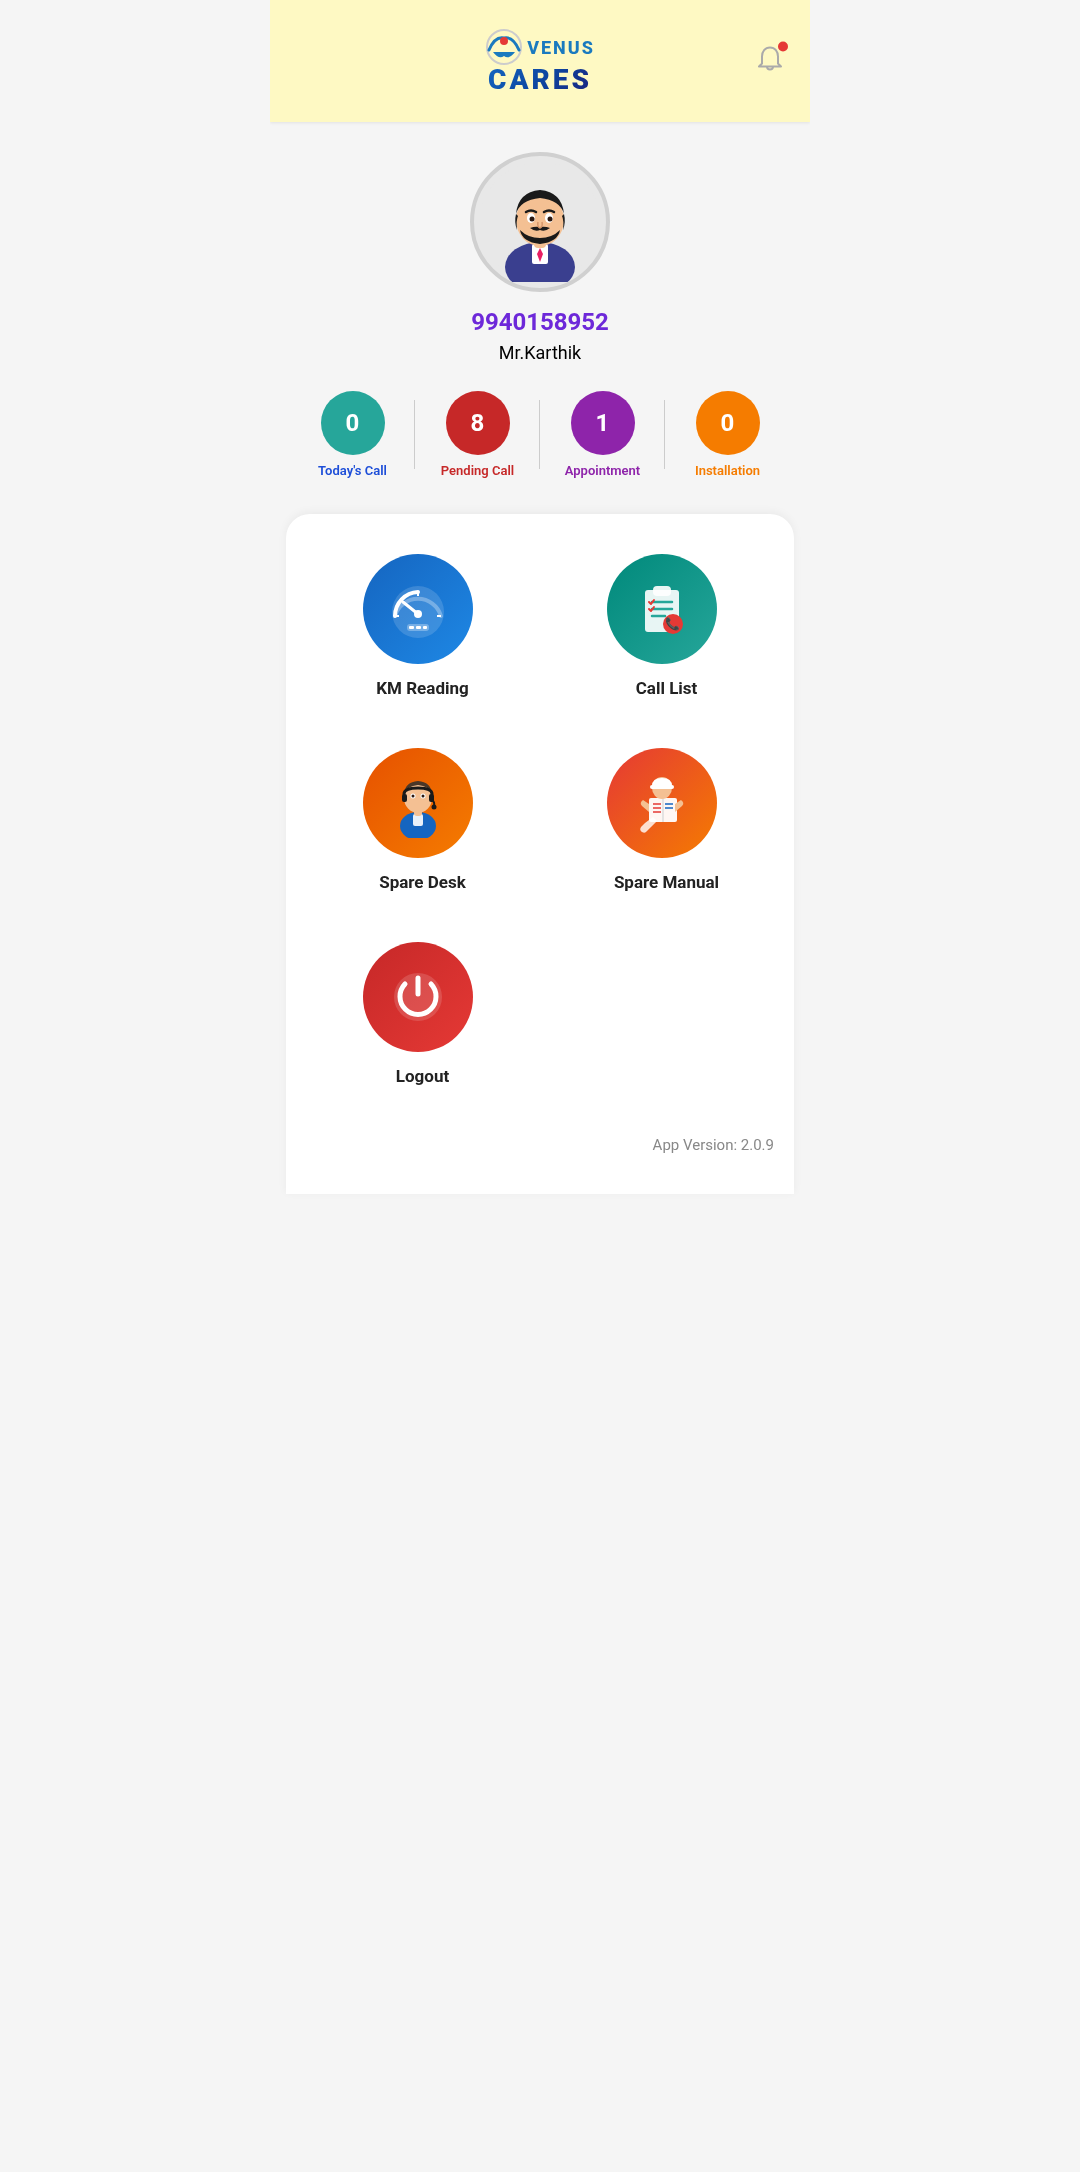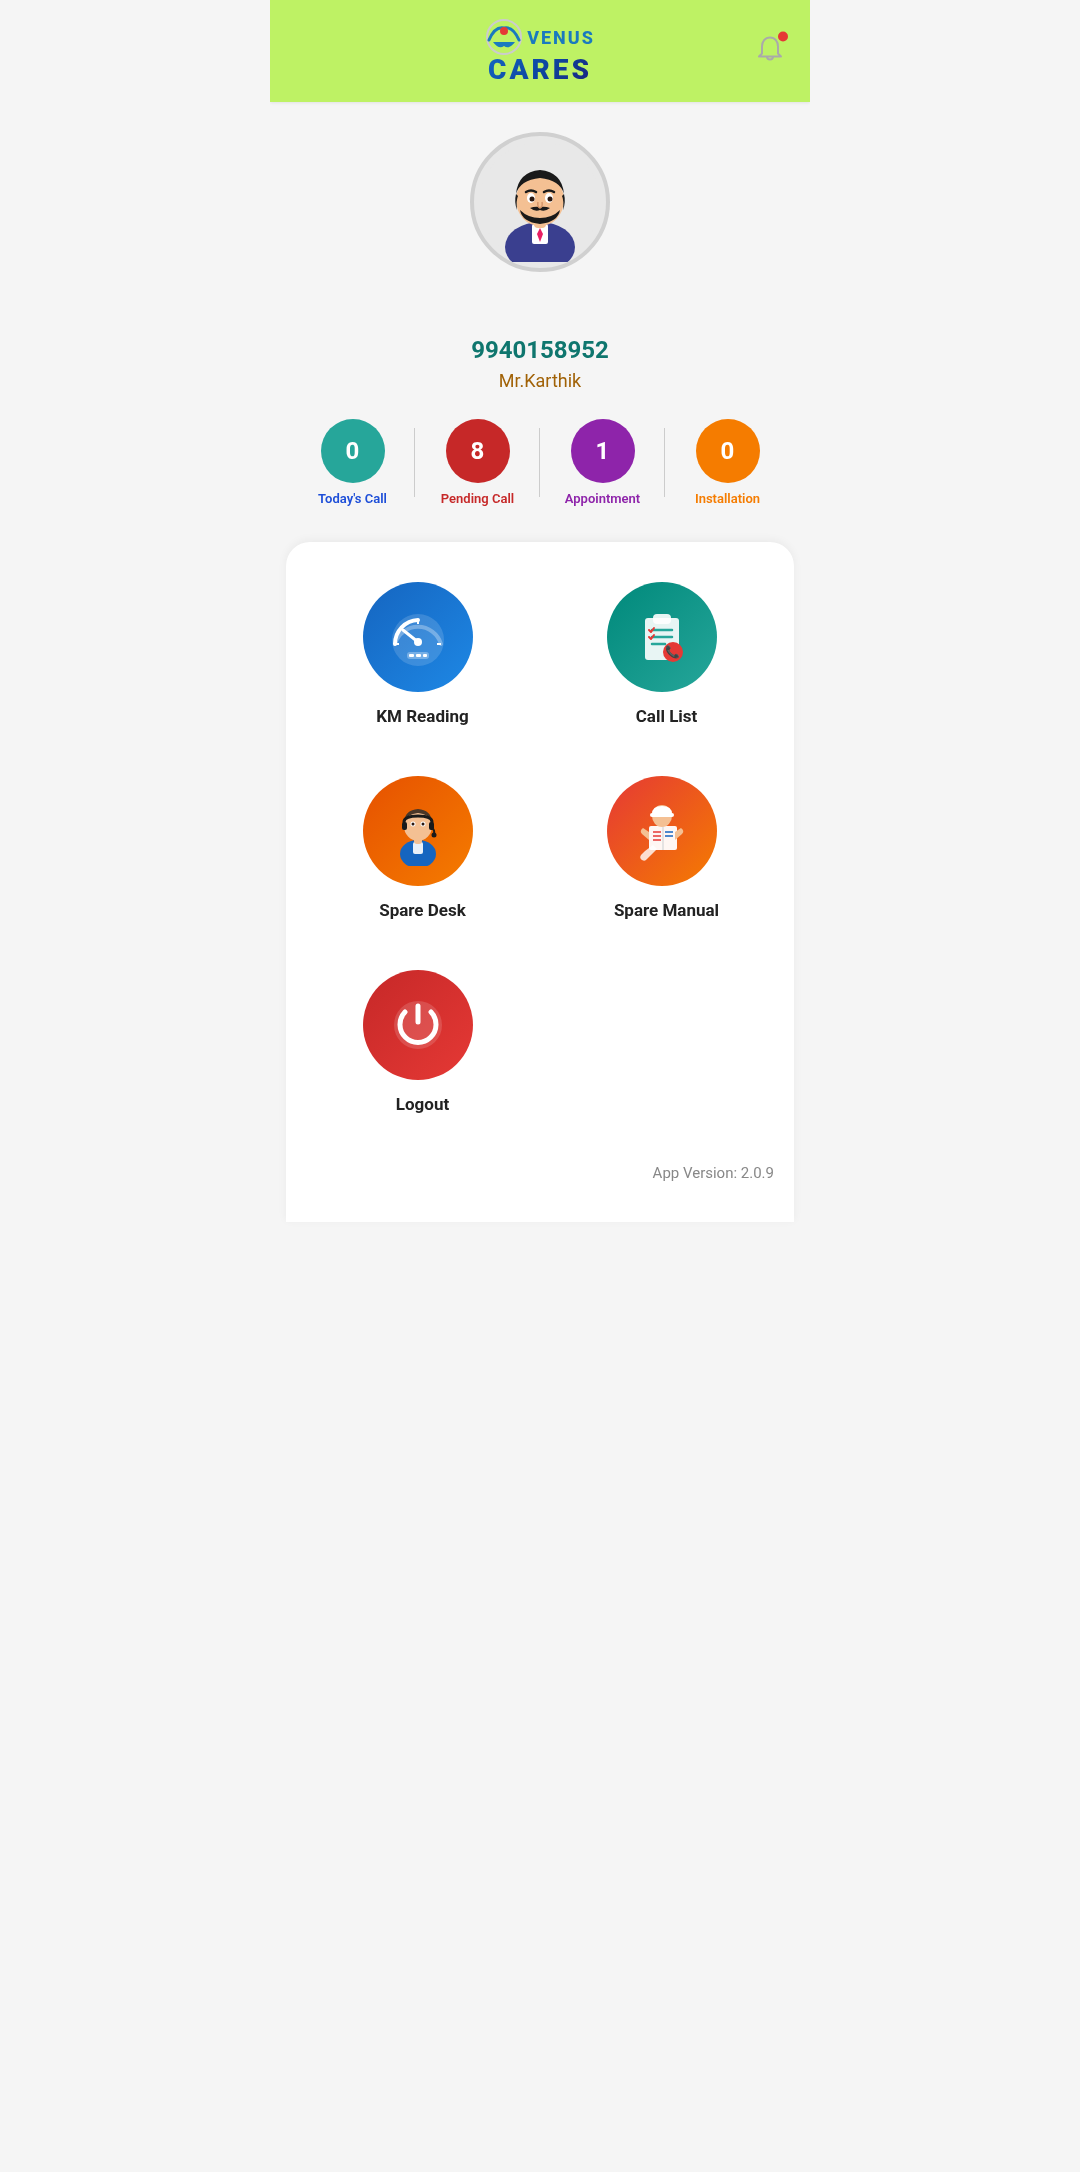--- a/index.html
+++ b/index.html
@@ -8,22 +8,22 @@
     body {
       font-family: -apple-system, BlinkMacSystemFont, 'Segoe UI', Roboto, sans-serif;
       background: #f5f5f5;
       min-height: 100vh;
       max-width: 540px;
       margin: 0 auto;
     }
 
     
     .header {
-      background: #bef264;
-      padding: 18px 20px;
+      background: #fef9c3;
+      padding: 28px 20px;
       display: flex;
       align-items: center;
       justify-content: center;
       position: relative;
       box-shadow: 0 1px 3px rgba(0,0,0,0.08);
     }
 
     .logo-container {
       display: flex;
       flex-direction: column;
@@ -75,28 +75,27 @@
       overflow: hidden;
       display: flex;
       align-items: center;
       justify-content: center;
       margin-bottom: 16px;
     }
 
     .phone-number {
       font-size: 24px;
       font-weight: 700;
-      color: #0f766e;
+      color: #6d28d9;
       margin-bottom: 6px;
-      margin-top: 48px;
     }
 
     .user-name {
       font-size: 18px;
-      color: #a16207;
+      color: #000000;
       margin-bottom: 20px;
     }
 
     
     .stats-row {
       display: flex;
       align-items: center;
       justify-content: center;
       gap: 0;
       width: 100%;

